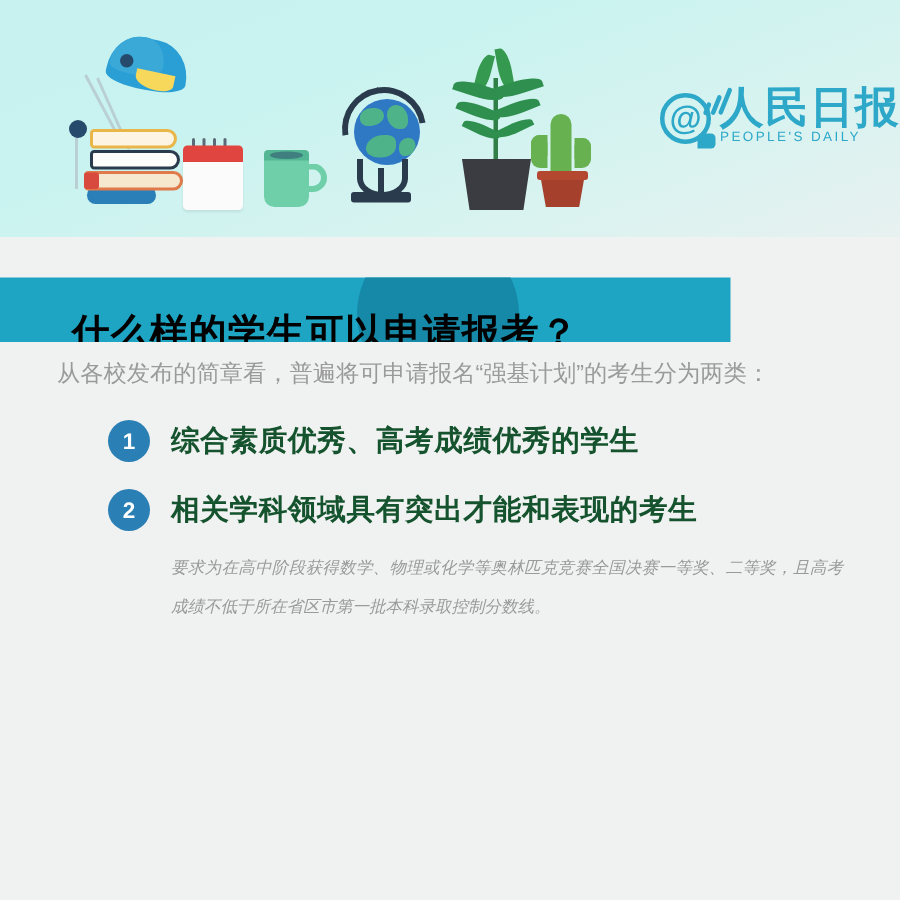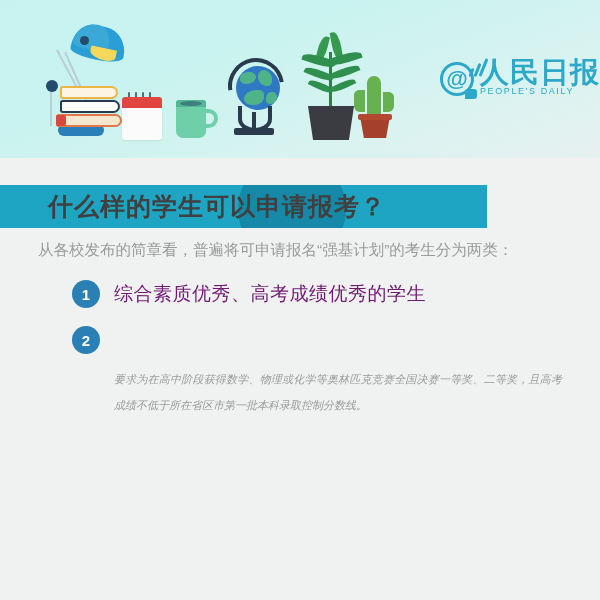--- a/index.html
+++ b/index.html
@@ -238,22 +238,22 @@
   
   .title-banner {
     position: absolute; left: 0; top: 185px; width: 487px; height: 43px;
     background: #1fa5c4; overflow: hidden;
   }
   .title-circle {
     position: absolute; left: 238px; top: -30px; width: 108px; height: 108px;
     background: #1789a8; border-radius: 50%;
   }
   .title-text {
-    position: absolute; left: 48px; top: 0; height: 43px; line-height: 43px;
-    color: #404040; font-size: 25px; font-weight: bold; letter-spacing: 1px;
+    position: absolute; left: 48px; top: 16px; height: 43px; line-height: 43px;
+    color: #000000; font-size: 25px; font-weight: bold; letter-spacing: 1px;
     white-space: nowrap;
   }
 
   
   .content {
     position: absolute; left: 0; top: 236px; width: 600px;
   }
   .lead {
     margin: 0 66px 16px 38px;
     color: #9a9a9a;
@@ -269,23 +269,23 @@
   .item-row.second { margin-top: 18px; }
   .badge {
     flex: 0 0 auto;
     width: 28px; height: 28px; border-radius: 50%;
     background: #2a7fb5;
     color: #ffffff; font-size: 15px; font-weight: bold;
     display: flex; align-items: center; justify-content: center;
   }
   .item-text {
     margin-left: 14px;
-    color: #701a75;
+    color: #14532d;
     font-size: 19px;
-    font-weight: normal;
+    font-weight: bold;
     letter-spacing: 0.5px;
     white-space: nowrap;
   }
   .detail {
     margin: 12px 38px 0 114px;
     color: #9a9a9a;
     font-size: 11px;
     line-height: 26px;
     text-align: justify;
     font-style: italic;
@@ -391,19 +391,20 @@
 
     <p class="lead">从各校发布的简章看，普遍将可申请报名“强基计划”的考生分为两类：</p>
 
     <div class="item-row">
       <div class="badge">1</div>
       <div class="item-text">综合素质优秀、高考成绩优秀的学生</div>
     </div>
 
     <div class="item-row second">
       <div class="badge">2</div>
+      <div class="item-text">相关学科领域具有突出才能和表现的考生</div>
     </div>
 
     <p class="detail">要求为在高中阶段获得数学、物理或化学等奥林匹克竞赛全国决赛一等奖、二等奖，且高考成绩不低于所在省区市第一批本科录取控制分数线。</p>
 
   </div>
 
 </div>
 
 </body></html>

